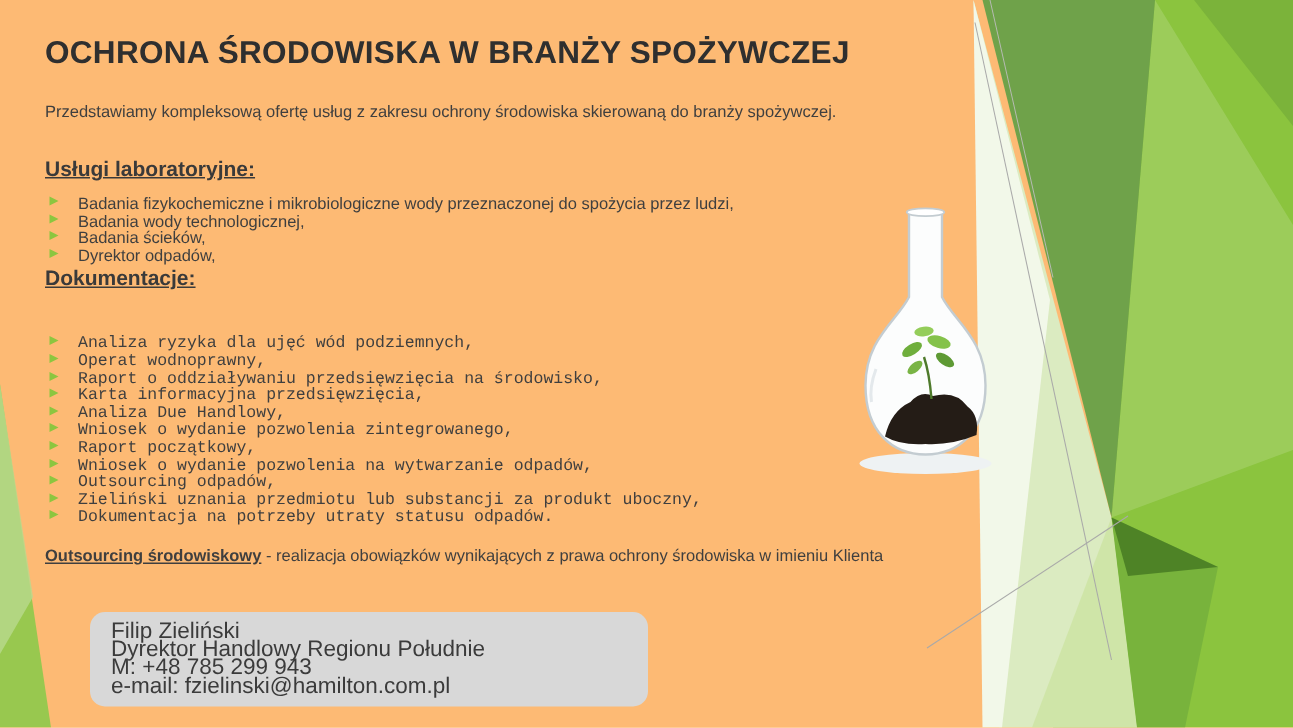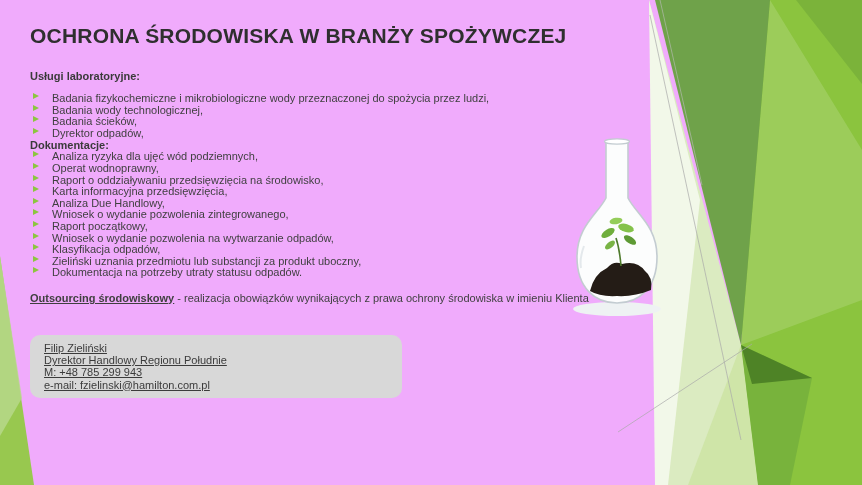--- a/index.html
+++ b/index.html
@@ -6,51 +6,51 @@
     --accent:#8cc63f;
     --text:#3f3f3f;
     --contact-bg:#d8d8d8;
     --green-bright:#8bc43e;
   }
   html,body{margin:0;padding:0;}
   body{
     width:862px;height:485px;overflow:hidden;background:#ffffff;
     font-family:"Liberation Sans",sans-serif;color:var(--text);
   }
-  .slide{position:relative;width:862px;height:485px;background:#f0abfc;}
+  .slide{position:relative;width:862px;height:485px;background:#fdba74;}
   svg.bg{position:absolute;left:0;top:0;width:862px;height:485px;}
   .content{position:absolute;left:30px;top:24px;width:615px;z-index:2;}
   h1.title{
     margin:0;font-size:21px;font-weight:bold;color:#2f2f2f;letter-spacing:.2px;
     white-space:nowrap;
   }
   .intro{margin:21px 0 0;font-size:11px;line-height:13px;}
   .section-heading{
-    font-size:11px;font-weight:bold;color:#3a3a3a;
+    font-size:14px;font-weight:bold;text-decoration:underline;color:#3a3a3a;
   }
   .section:nth-of-type(1) .section-heading{margin-top:22px;}
   .section:nth-of-type(2) .section-heading{}
   ul.bullets{list-style:none;margin:11px 0 0;padding:0;}
-  .section:nth-of-type(2) ul.bullets{margin-top:0;}
+  .section:nth-of-type(2) ul.bullets{margin-top:31px;font-family:Liberation Mono, monospace;}
   ul.bullets li{
     display:flex;font-size:11px;line-height:11.6px;height:11.6px;
   }
   .bullet{
     width:0;height:0;flex:none;
     border-left:6px solid var(--accent);
     border-top:3.5px solid transparent;
     border-bottom:3.5px solid transparent;
     margin:0 13px 0 3px;
   }
   .outsourcing{margin:13px 0 16px;font-size:11px;line-height:13px;white-space:nowrap;}
   .outsourcing .label{font-weight:bold;text-decoration:underline;}
   .contact-box{
-    margin:30px 0 0 0;width:344px;
+    margin:30px 0 0 30px;width:344px;
     background:var(--contact-bg);border-radius:10px;
-    padding:7px 14px;font-size:11px;line-height:12.2px;color:#3b3b3b;text-decoration:underline;
+    padding:7px 14px;font-size:15px;line-height:12.2px;color:#3b3b3b;
   }
   .contact-box div{white-space:nowrap;}
 </style>
 </head>
 <body>
 
 <div class="slide">
 
   <svg class="bg" viewBox="0 0 862 485">
 
@@ -85,20 +85,21 @@
       <ellipse cx="626" cy="228" rx="8" ry="4" fill="#84c24a" transform="rotate(16 626 228)"></ellipse>
       <ellipse cx="616" cy="221" rx="6.5" ry="3.2" fill="#94cd5a" transform="rotate(-8 616 221)"></ellipse>
       <ellipse cx="630" cy="240" rx="7" ry="3.4" fill="#5e9a34" transform="rotate(34 630 240)"></ellipse>
       <ellipse cx="610" cy="245" rx="6" ry="3" fill="#79b445" transform="rotate(-40 610 245)"></ellipse>
     </g>
   </svg>
 
   <div class="content">
     <h1 class="title">OCHRONA ŚRODOWISKA W BRANŻY SPOŻYWCZEJ</h1>
 
+    <p class="intro">Przedstawiamy kompleksową ofertę usług z zakresu ochrony środowiska skierowaną do branży spożywczej.</p>
 
     <div id="sections">
         <div class="section">
           <div class="section-heading">Usługi laboratoryjne:</div>
           <ul class="bullets">
             <li>
               <span class="bullet"></span>
               <span class="li-text">Badania fizykochemiczne i mikrobiologiczne wody przeznaczonej do spożycia przez ludzi,</span>
             </li>
             <li>
@@ -145,21 +146,21 @@
             <li>
               <span class="bullet"></span>
               <span class="li-text">Raport początkowy,</span>
             </li>
             <li>
               <span class="bullet"></span>
               <span class="li-text">Wniosek o wydanie pozwolenia na wytwarzanie odpadów,</span>
             </li>
             <li>
               <span class="bullet"></span>
-              <span class="li-text">Klasyfikacja odpadów,</span>
+              <span class="li-text">Outsourcing odpadów,</span>
             </li>
             <li>
               <span class="bullet"></span>
               <span class="li-text">Zieliński uznania przedmiotu lub substancji za produkt uboczny,</span>
             </li>
             <li>
               <span class="bullet"></span>
               <span class="li-text">Dokumentacja na potrzeby utraty statusu odpadów.</span>
             </li>
           </ul>

